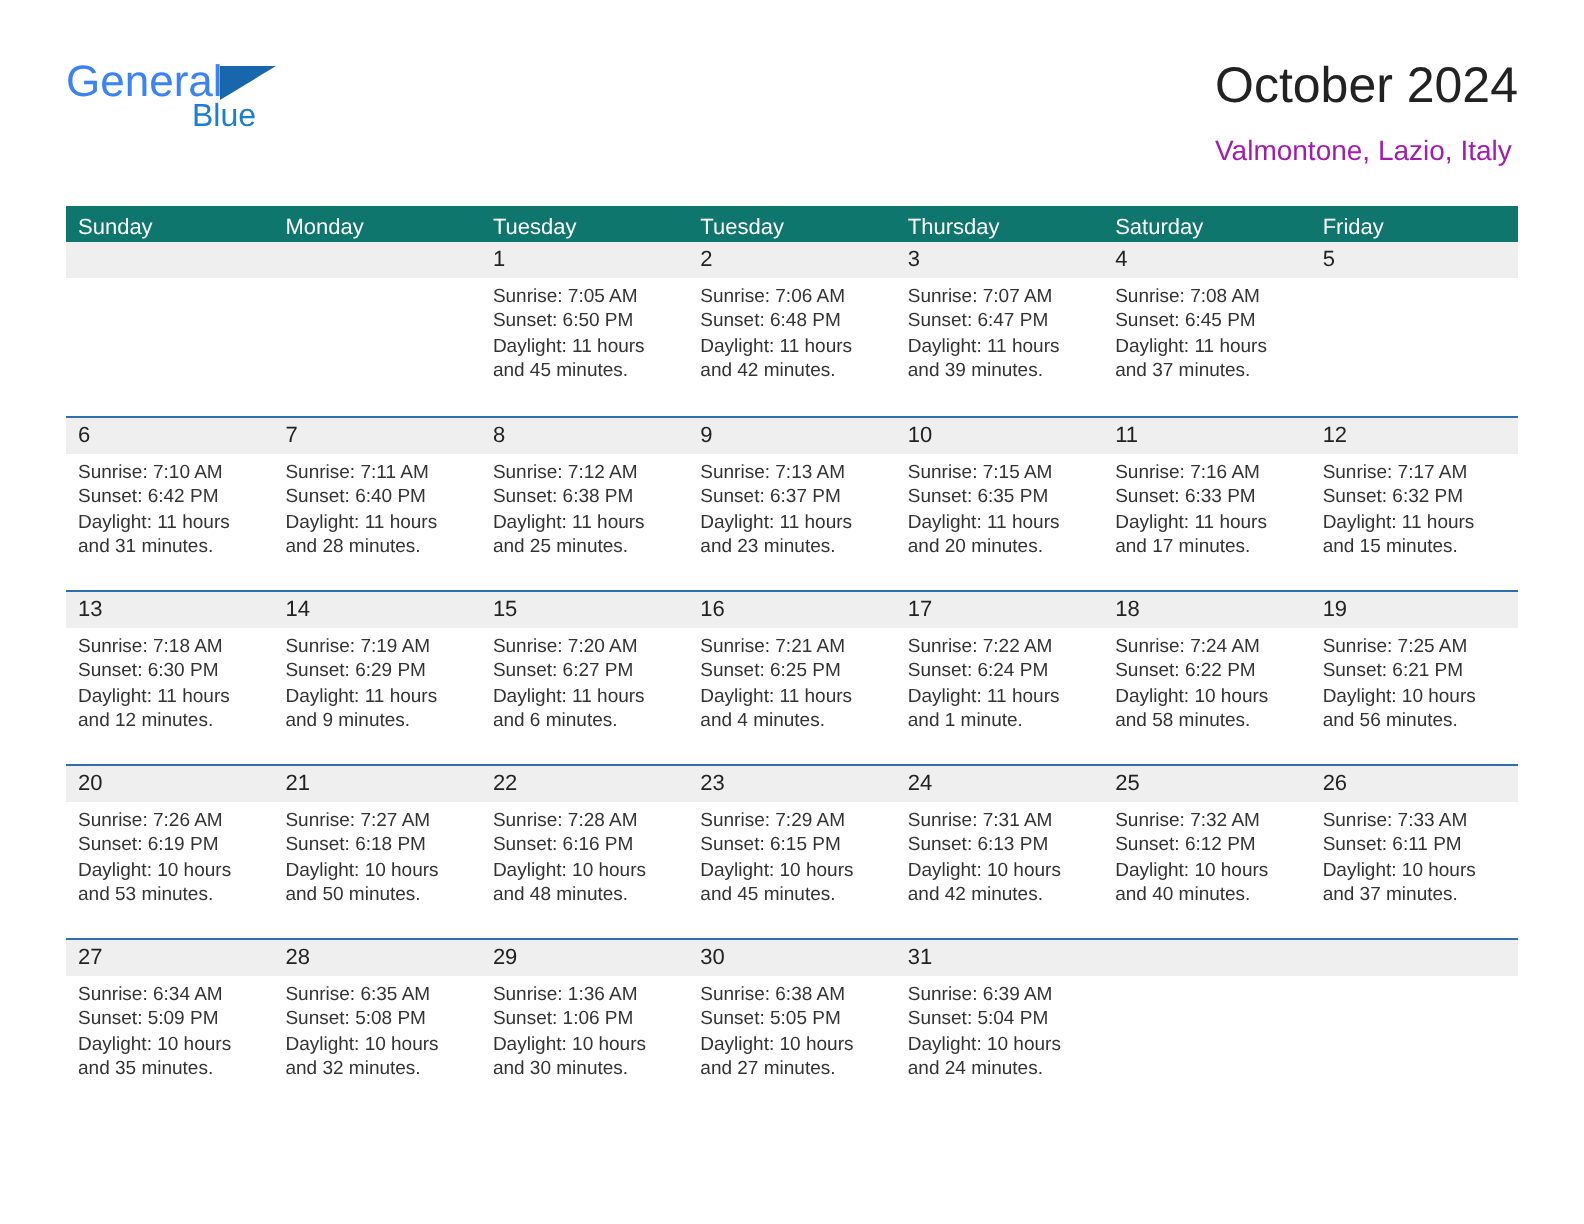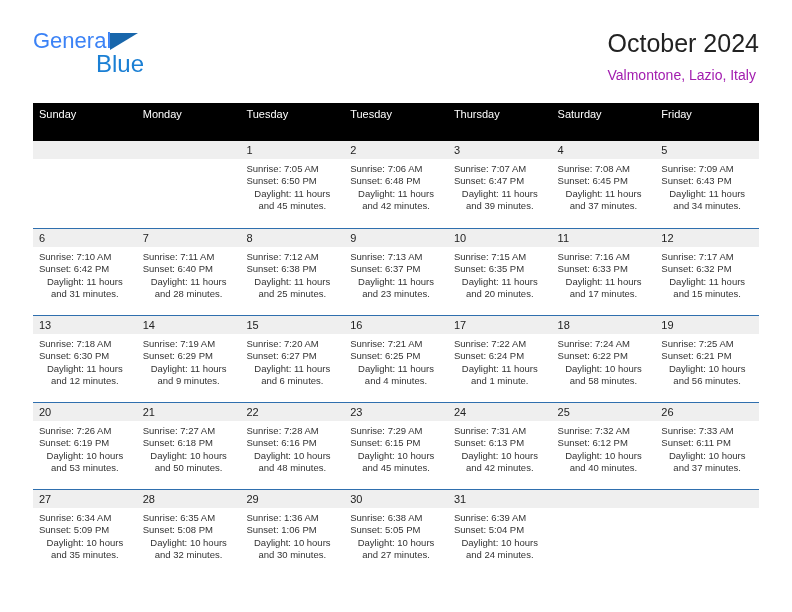--- a/index.html
+++ b/index.html
@@ -51,21 +51,21 @@
     top: 5px;
     width: 0;
     height: 0;
     border-left: 28px solid #1866ab;
     border-bottom: 17px solid transparent;
   }
   .logo-blue {
     position: absolute;
     left: 63px;
     top: 22px;
-    font-size: 24px;
+    font-size: 16px;
     color: #1a7fd4;
     font-family: "Liberation Sans", sans-serif;
   }
   .title-block {
     position: absolute;
     right: 0;
     top: 0;
   }
   .cal-title {
     font-size: 25px;
@@ -84,22 +84,22 @@
 
   
   .calendar {
     position: absolute;
     left: 33px;
     top: 103px;
     width: 726px;
   }
   .dow-row {
     display: flex;
-    background: #000000;
-    height: 38px;
+    background: #0f766e;
+    height: 18px;
   }
   .dow-cell {
     flex: 1 1 0;
     color: #ffffff;
     font-size: 11px;
     line-height: 22px;
     padding-left: 6px;
     box-sizing: border-box;
     white-space: nowrap;
   }
@@ -135,21 +135,20 @@
     padding: 4px 6px 0 6px;
     font-size: 9.5px;
     line-height: 12.4px;
     color: #333333;
   }
   .day-info div {
     white-space: nowrap;
   }
   .day-info .daylight-line {
     white-space: normal;
-    text-align: center;
   }
 </style>
 </head>
 <body>
 
 <div class="page">
 
   <div class="header">
     <div class="logo">
       <span class="logo-general">General</span>
@@ -207,25 +206,20 @@
           <div class="day-cell">
             <div class="day-num">4</div>
             <div class="day-info">
               <div>Sunrise: 7:08 AM</div>
               <div>Sunset: 6:45 PM</div>
               <div class="daylight-line">Daylight: 11 hours and 37 minutes.</div>
             </div>
           </div>
           <div class="day-cell">
             <div class="day-num">5</div>
-            <div class="day-info">
-              <div>Sunrise: 7:09 AM</div>
-              <div>Sunset: 6:43 PM</div>
-              <div class="daylight-line">Daylight: 11 hours and 34 minutes.</div>
-            </div>
           </div>
         </div>
         <div class="week-row">
           <div class="day-cell">
             <div class="day-num">6</div>
             <div class="day-info">
               <div>Sunrise: 7:10 AM</div>
               <div>Sunset: 6:42 PM</div>
               <div class="daylight-line">Daylight: 11 hours and 31 minutes.</div>
             </div>

